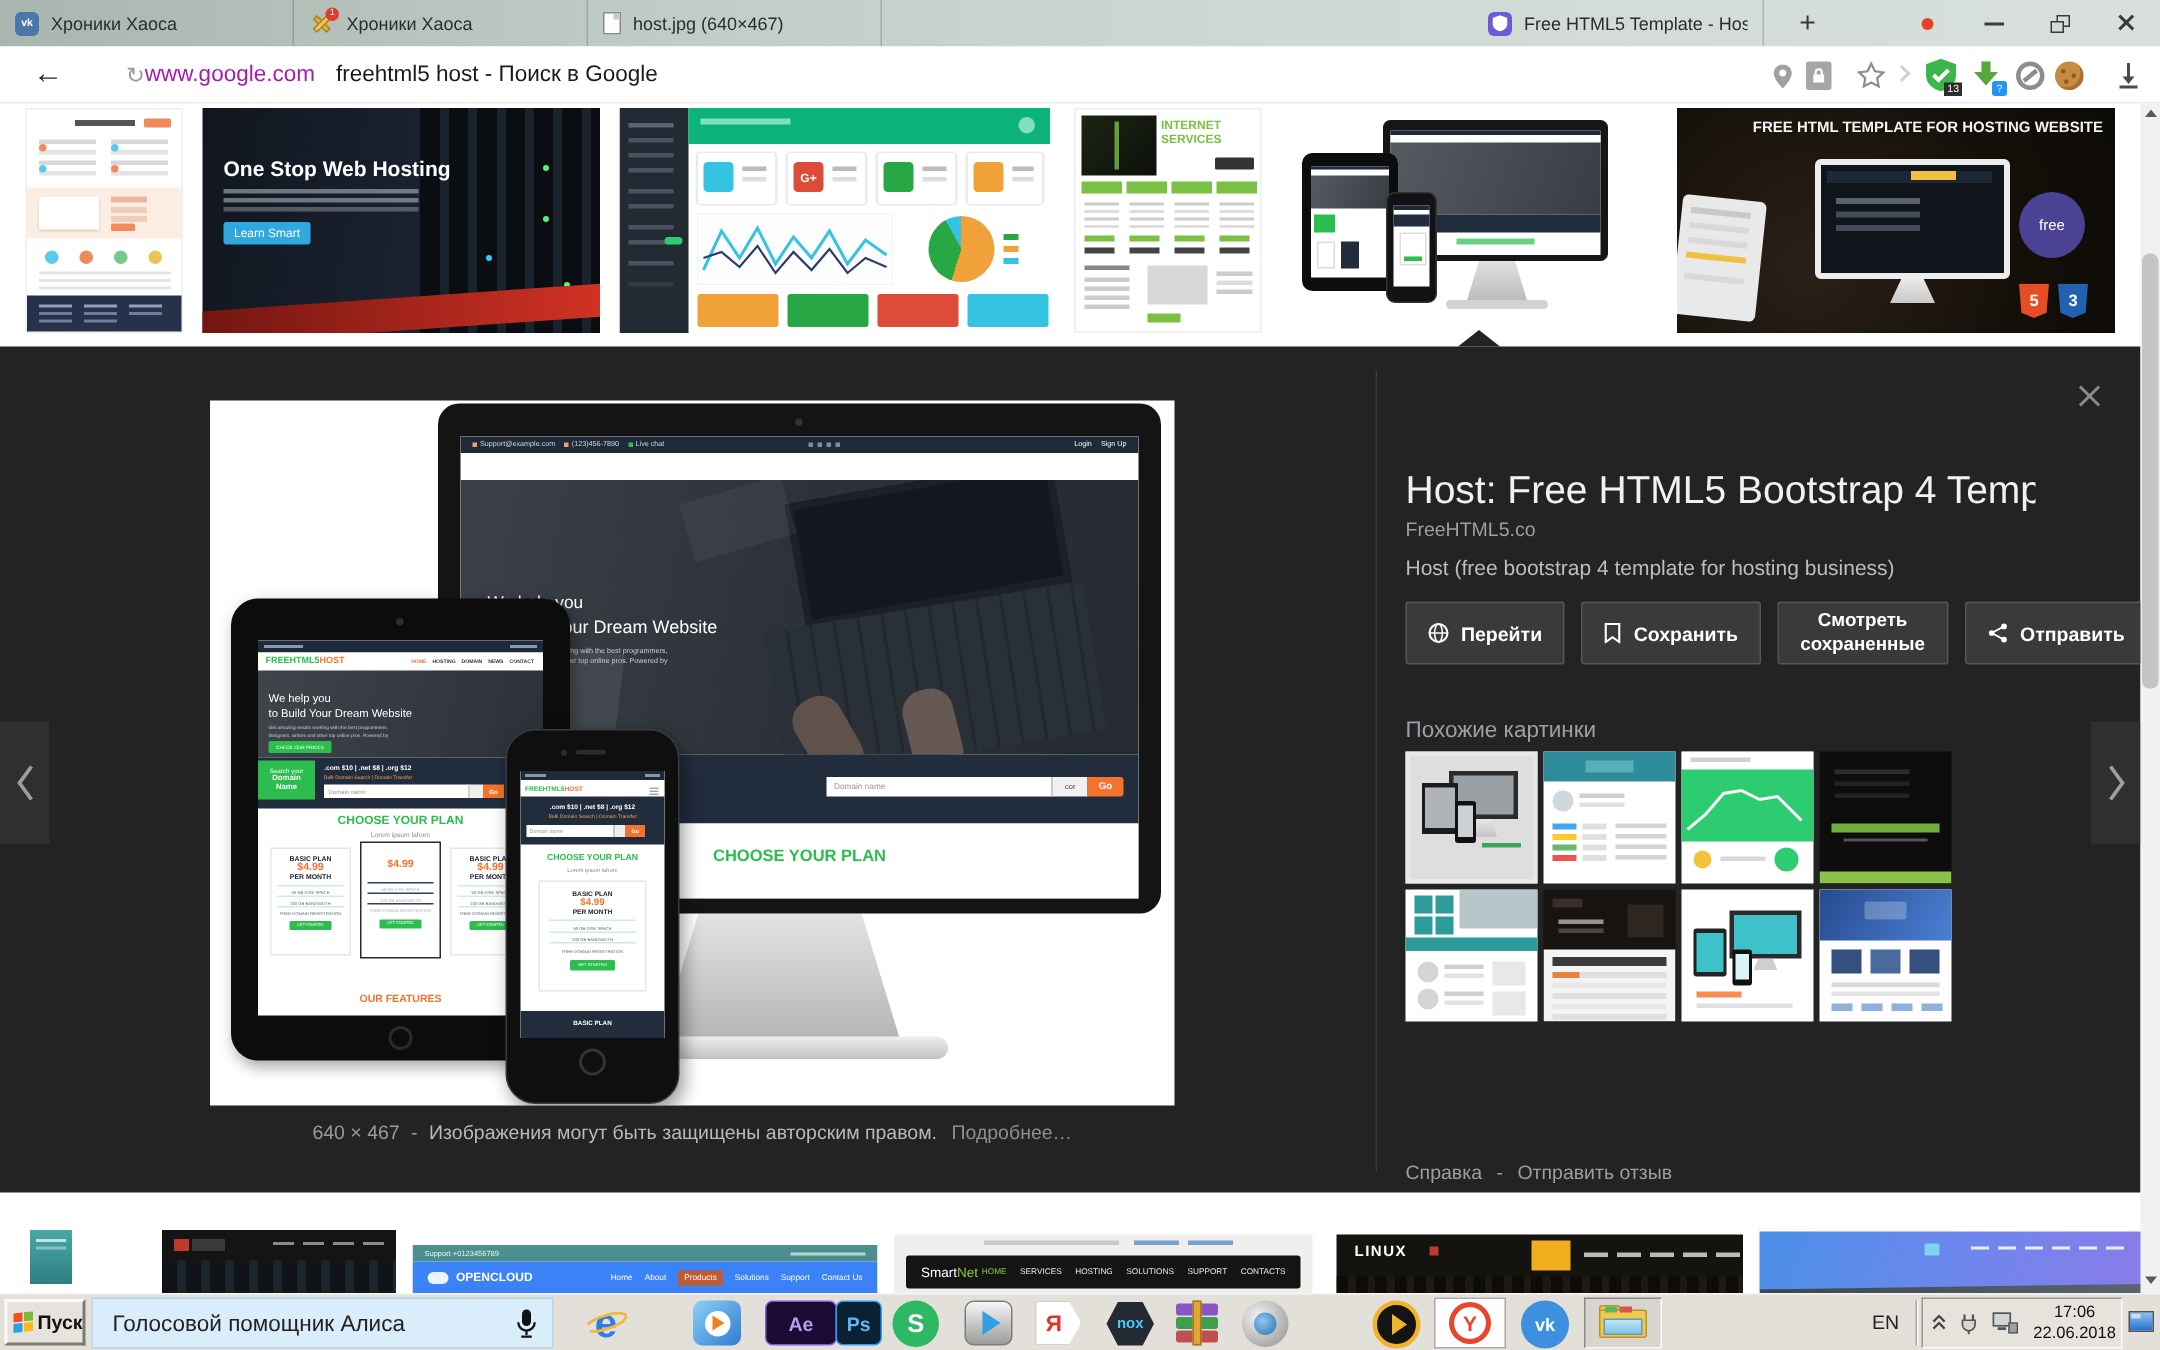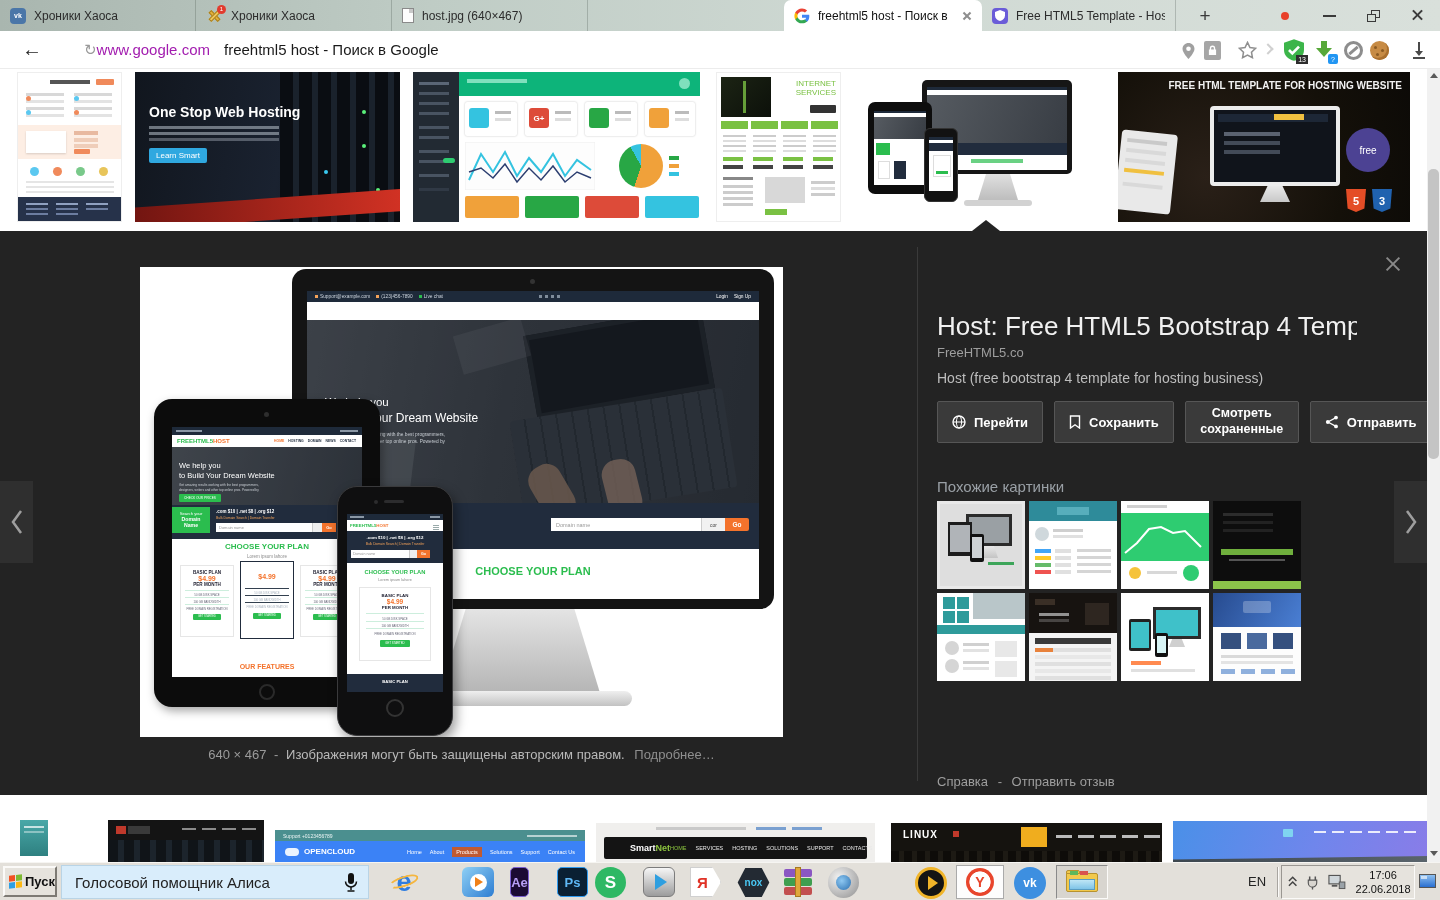--- a/index.html
+++ b/index.html
@@ -47,33 +47,20 @@
       <span class="a fc" style="right:-3px;top:-3px;width:9px;height:9px;border-radius:50%;background:#e23b2e;color:#fff;font-size:6px;justify-content:center">1</span>
     </span>
     <span class="title">Хроники Хаоса</span>
   </div>
   <div class="a tab" style="left:392px;width:196px">
     <span style="position:relative;width:12px;height:15px;background:#fdfdfd;border:1px solid #8a8a8a;flex:0 0 auto">
         <span class="a" style="right:0;top:0;width:4px;height:4px;background:#c9c9c9"></span>
       </span>
     <span class="title">host.jpg (640×467)</span>
   </div>
-  <div class="a tab active" style="left:784px;width:198px">
-    <svg width="16" height="16" viewBox="0 0 24 24">
-        <path fill="#4285F4" d="M23 12.3c0-.8-.1-1.6-.2-2.3H12v4.5h6.2c-.3 1.4-1.1 2.6-2.3 3.4v2.8h3.7C21.7 18.6 23 15.8 23 12.3z"></path>
-        <path fill="#34A853" d="M12 23c3.1 0 5.7-1 7.6-2.8l-3.7-2.8c-1 .7-2.4 1.1-3.9 1.1-3 0-5.5-2-6.4-4.7H1.8v2.9C3.7 20.5 7.6 23 12 23z"></path>
-        <path fill="#FBBC05" d="M5.6 13.8c-.2-.7-.4-1.4-.4-2.1s.1-1.5.4-2.1V6.7H1.8C1 8.3.6 10.1.6 12s.4 3.7 1.2 5.3l3.8-3.5z"></path>
-        <path fill="#EA4335" d="M12 5.2c1.7 0 3.2.6 4.4 1.7l3.3-3.3C17.7 1.8 15.1.7 12 .7 7.6.7 3.7 3.2 1.8 6.9l3.8 2.9C6.5 7.2 9 5.2 12 5.2z"></path>
-      </svg>
-    <span class="title">freehtml5 host - Поиск в </span>
-    <span style="position:relative;width:10px;height:10px;flex:0 0 auto">
-      <span class="a" style="left:0;top:4px;width:10px;height:2px;background:#8e8e8e;transform:rotate(45deg)"></span>
-      <span class="a" style="left:0;top:4px;width:10px;height:2px;background:#8e8e8e;transform:rotate(-45deg)"></span>
-    </span>
-  </div>
   <div class="a tab" style="left:982px;width:194px">
     <span class="fc" style="width:16px;height:16px;border-radius:4px;background:#6a5cd8;justify-content:center;flex:0 0 auto">
         <svg width="10" height="11" viewBox="0 0 12 13">
           <path fill="#fff" d="M6 0l6 2.2v4.3C12 10 9.4 12 6 13 2.6 12 0 10 0 6.5V2.2z"></path>
         </svg>
       </span>
     <span class="title">Free HTML5 Template - Hos</span>
   </div>
   <div class="a fc" style="left:1190px;top:0;width:30px;height:31px;justify-content:center;font-size:19px;color:#3a3a3a;cursor:pointer">+</div>
   <div class="a winbtn" style="left:1266px;flex-direction:column;cursor:pointer">
@@ -197,21 +184,21 @@
   </svg>
   <div class="a" style="left:206px;top:72px;width:44px;height:44px;border-radius:50%;background:conic-gradient(#f0a13a 0 55%,#28a745 55% 92%,#34c3e0 92% 100%)"></div>
   <div class="a" style="left:256px;top:84px;width:10px;height:4px;background:#28a745;box-shadow:0 8px 0 #f0a13a,0 16px 0 #34c3e0"></div>
   <div class="a" style="left:52px;top:124px;width:54px;height:22px;background:#f0a13a;border-radius:2px;box-shadow:60px 0 0 #28a745,120px 0 0 #dd4b39,180px 0 0 #34c3e0"></div>
 </div>
 
 <div class="thumb" style="left:716px;top:72px;width:125px;height:150px;background:#fff;border:1px solid #eee">
   <div class="a" style="left:4px;top:4px;width:50px;height:40px;background:linear-gradient(135deg,#1c2414,#0c100a)">
       <div class="a" style="left:22px;top:4px;width:3px;height:32px;background:#7ac143;opacity:.8"></div>
     </div>
-  <div class="a" style="right:4px;top:6px;width:62px;color:#7ac143;font-weight:normal;font-size:8px;text-align:right;line-height:1.15">INTERNET SERVICES</div>
+  <div class="a" style="right:4px;top:6px;width:62px;color:#7ac143;font-weight:bold;font-size:8px;text-align:left;line-height:1.15">INTERNET SERVICES</div>
   <div class="a" style="right:4px;top:32px;width:26px;height:8px;background:#333;border-radius:1px"></div>
   <div class="a" style="left:4px;top:48px;width:27px;height:8px;background:#7ac143;box-shadow:30px 0 0 #7ac143,60px 0 0 #7ac143,90px 0 0 #7ac143"></div>
   <div class="a" style="left:6px;top:62px;width:23px;height:2px;background:#ccc;box-shadow:0 5px 0 #ddd,0 10px 0 #ccc,0 15px 0 #ddd,30px 0 0 #ccc,30px 5px 0 #ddd,30px 10px 0 #ccc,30px 15px 0 #ddd,60px 0 0 #ccc,60px 5px 0 #ddd,60px 10px 0 #ccc,60px 15px 0 #ddd,90px 0 0 #ccc,90px 5px 0 #ddd,90px 10px 0 #ccc,90px 15px 0 #ddd"></div>
   <div class="a" style="left:6px;top:84px;width:20px;height:4px;background:#7ac143;box-shadow:30px 0 0 #7ac143,60px 0 0 #7ac143,90px 0 0 #7ac143,0 8px 0 #444,30px 8px 0 #444,60px 8px 0 #444,90px 8px 0 #444"></div>
   <div class="a" style="left:6px;top:104px;width:30px;height:3px;background:#888;box-shadow:0 8px 0 #ccc,0 14px 0 #ccc,0 20px 0 #ccc,0 26px 0 #ccc"></div>
   <div class="a" style="left:48px;top:104px;width:40px;height:26px;background:#d8d8d8"></div>
   <div class="a" style="left:94px;top:108px;width:24px;height:3px;background:#ccc;box-shadow:0 6px 0 #ddd,0 12px 0 #ccc"></div>
   <div class="a" style="left:48px;top:136px;width:22px;height:6px;background:#7ac143"></div>
 </div>
 
@@ -604,21 +591,21 @@
       <span>Support</span>
       <span>Contact Us</span>
     </span>
   </div>
 </div>
 
 <div class="thumb" style="left:596px;top:823px;width:279px;height:39px;background:#f0efed">
   <div class="a" style="left:60px;top:4px;width:90px;height:3px;background:#c9c9c9"></div>
   <div class="a" style="left:160px;top:4px;width:30px;height:3px;background:#7aa0d0;box-shadow:36px 0 0 #7aa0d0"></div>
   <div class="a fc" style="left:8px;top:14px;right:8px;height:22px;background:#141414;border-radius:2px">
-    <span style="margin-left:26px;font-size:9px;font-weight:bold"><span style="color:#fff">Smart</span><span style="color:#8dc63f">Net</span></span>
+    <span style="margin-left:10px;font-size:9px;font-weight:normal"><span style="color:#fff">Smart</span><span style="color:#8dc63f">Net</span></span>
     <span class="fc" style="margin-left:auto;margin-right:10px;gap:9px;font-size:5.5px;color:#e8e8e8">
       <span style="color:#8dc63f">HOME</span>
       <span>SERVICES</span>
       <span>HOSTING</span>
       <span>SOLUTIONS</span>
       <span>SUPPORT</span>
       <span>CONTACTS</span>
     </span>
   </div>
 </div>
@@ -667,21 +654,21 @@
 
   <div class="tico" style="left:388px;width:32px;height:30px">
     <span style="position:relative;font-size:27px;font-weight:bold;color:#2f7de0;line-height:1">e</span>
     <span class="a" style="left:1px;top:9px;width:30px;height:11px;border:2px solid #f5b63f;border-radius:50%;border-left-color:transparent;transform:rotate(-18deg)"></span>
   </div>
   <div class="tico fc" style="left:462px;width:32px;height:30px;border-radius:6px;background:linear-gradient(135deg,#8fd0f5,#2d7dd2);justify-content:center">
     <span class="fc" style="width:17px;height:17px;border-radius:50%;background:#fff;justify-content:center">
         <span style="width:0;height:0;border-left:8px solid #f08018;border-top:5px solid transparent;border-bottom:5px solid transparent;margin-left:2px"></span>
       </span>
   </div>
-  <div class="tico fc" style="left:510px;width:19px;height:30px;border-radius:5px;background:#1b0b33;border:1px solid #7a5fd0;color:#b69df5;font-weight:bold;font-size:13px;justify-content:center">
+  <div class="tico fc" style="left:510px;width:48px;height:30px;border-radius:5px;background:#1b0b33;border:1px solid #7a5fd0;color:#b69df5;font-weight:bold;font-size:13px;justify-content:center">
       <span>Ae</span>
     </div>
   <div class="tico fc" style="left:557px;width:31px;height:30px;border-radius:5px;background:#0a2033;border:1px solid #2f9bf0;color:#5fb8f5;font-weight:bold;font-size:13px;justify-content:center">
       <span>Ps</span>
     </div>
   <div class="tico fc" style="left:595px;width:31px;height:31px;border-radius:50%;background:#2eb864;color:#fff;font-weight:bold;font-size:17px;justify-content:center">
       <span>S</span>
     </div>
   <div class="tico fc" style="left:643px;width:32px;height:30px;border-radius:6px;background:linear-gradient(#f6f6f6,#9c9c9c);border:1px solid #7c7c7c;justify-content:center">
       <span style="width:0;height:0;border-left:12px solid #2e9fe0;border-top:8px solid transparent;border-bottom:8px solid transparent;margin-left:3px"></span>

